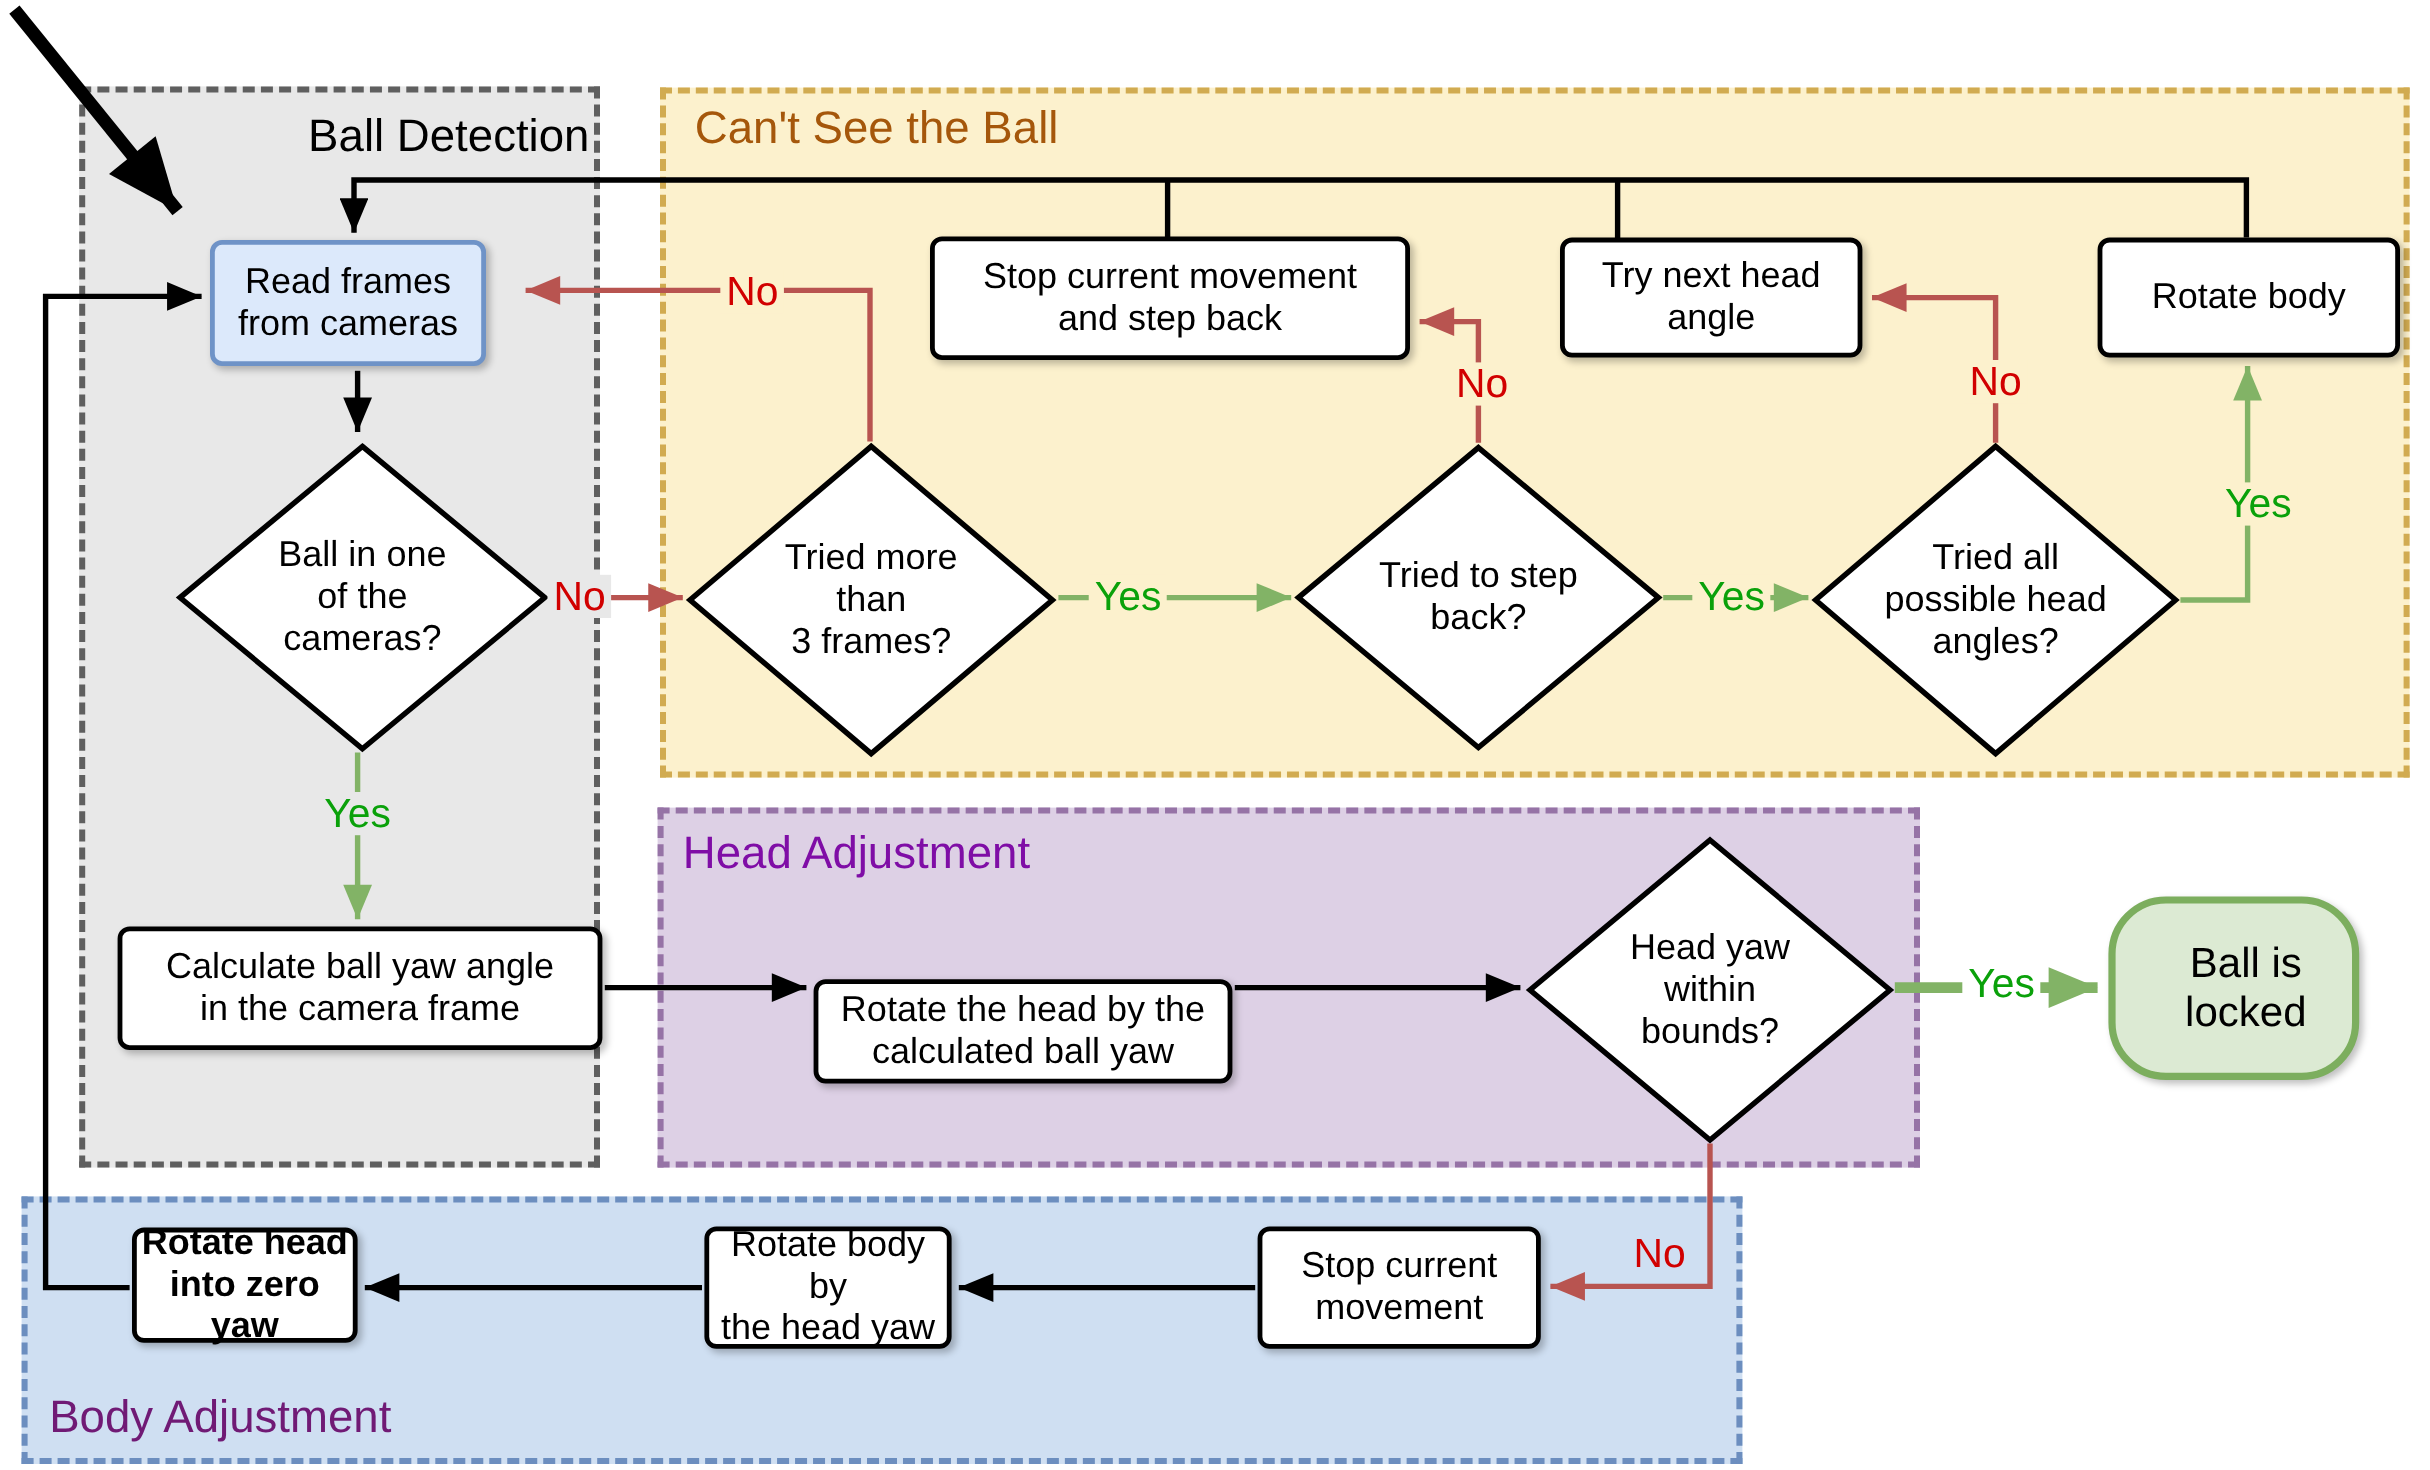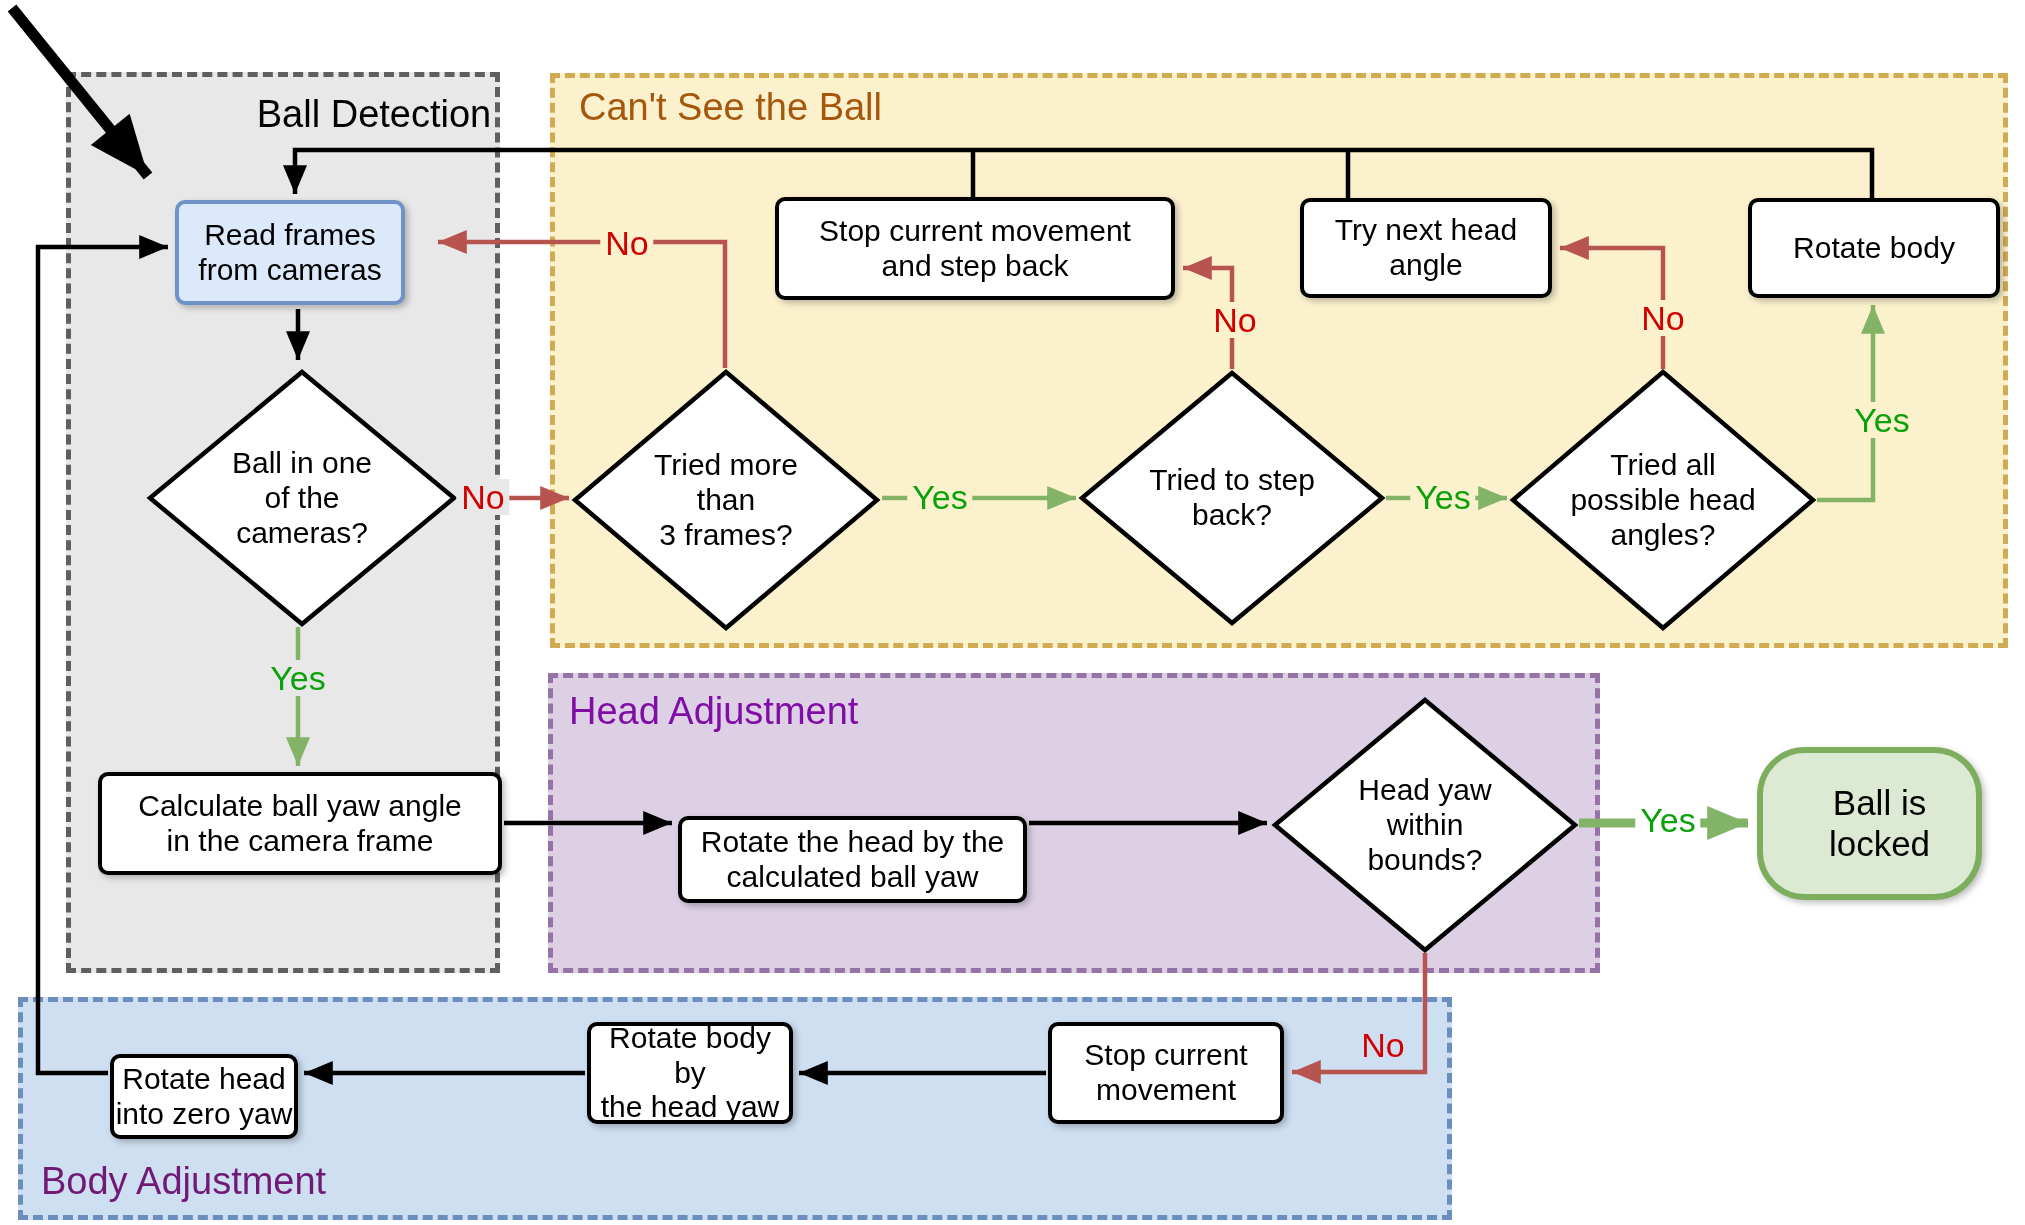--- a/index.html
+++ b/index.html
@@ -141,29 +141,29 @@
 angle</div>
 
   <div class="node" style="left:1748px;top:198px;width:252px;height:100px;">Rotate body</div>
 
   <div class="node" style="left:98px;top:772px;width:404px;height:103px;">Calculate ball yaw angle
 in the camera frame</div>
 
   <div class="node" style="left:678px;top:816px;width:349px;height:87px;">Rotate the head by the
 calculated ball yaw</div>
 
-  <div class="node node-green" style="left:1757px;top:747px;width:225px;height:153px;padding-left:20px;">Ball is locked</div>
+  <div class="node node-green" style="left:1757px;top:747px;width:209px;height:153px;padding-left:20px;">Ball is locked</div>
 
   <div class="node" style="left:587px;top:1022px;width:206px;height:102px;">Rotate body by
 the head yaw</div>
 
   <div class="node" style="left:1048px;top:1022px;width:236px;height:102px;">Stop current
 movement</div>
 
-  <div class="node" style="left:110px;top:1054px;width:188px;height:85px;">Rotate head
+  <div class="node" style="left:110px;top:1023px;width:188px;height:96px;font-weight:bold;">Rotate head
 into zero yaw</div>
 
   <div class="elabel no on-gray" style="left:483px;top:497px;">No</div>
   <div class="elabel yes on-gray" style="left:298px;top:678px;">Yes</div>
   <div class="elabel no on-yellow" style="left:627px;top:243px;">No</div>
   <div class="elabel yes on-yellow" style="left:940px;top:497px;">Yes</div>
   <div class="elabel no on-yellow" style="left:1235px;top:320px;">No</div>
   <div class="elabel yes on-yellow" style="left:1443px;top:497px;">Yes</div>
   <div class="elabel no on-yellow" style="left:1663px;top:318px;">No</div>
   <div class="elabel yes on-yellow" style="left:1882px;top:420px;">Yes</div>

